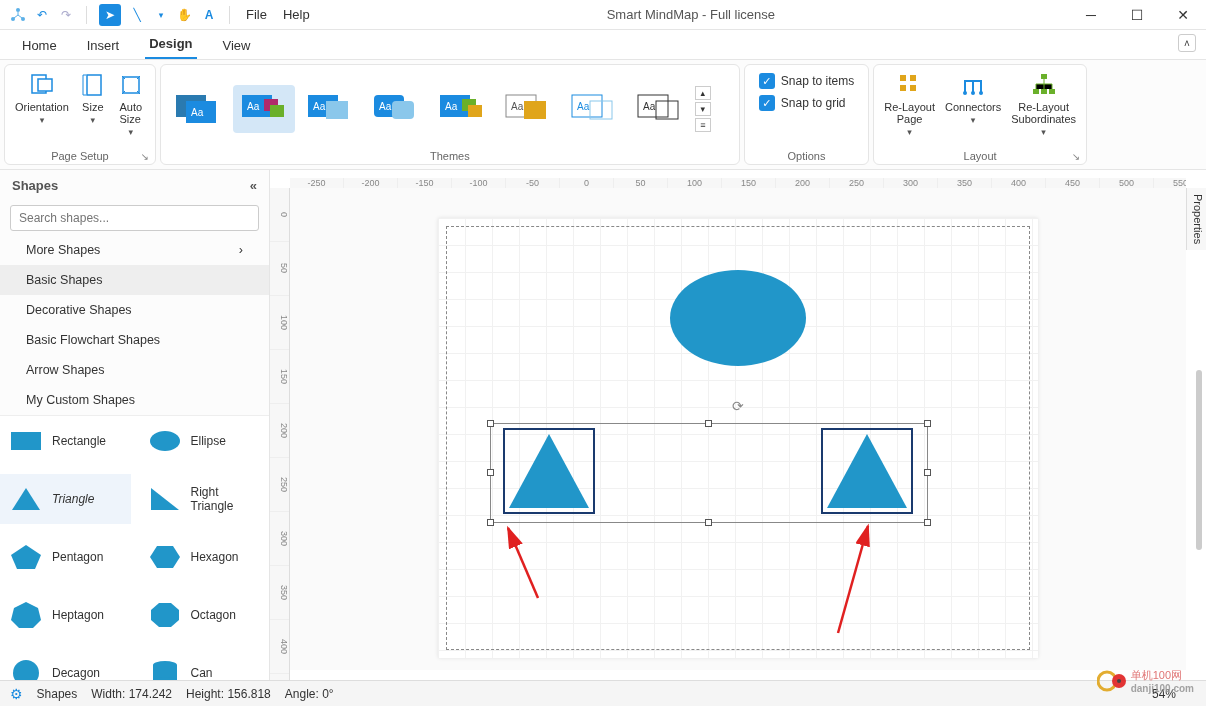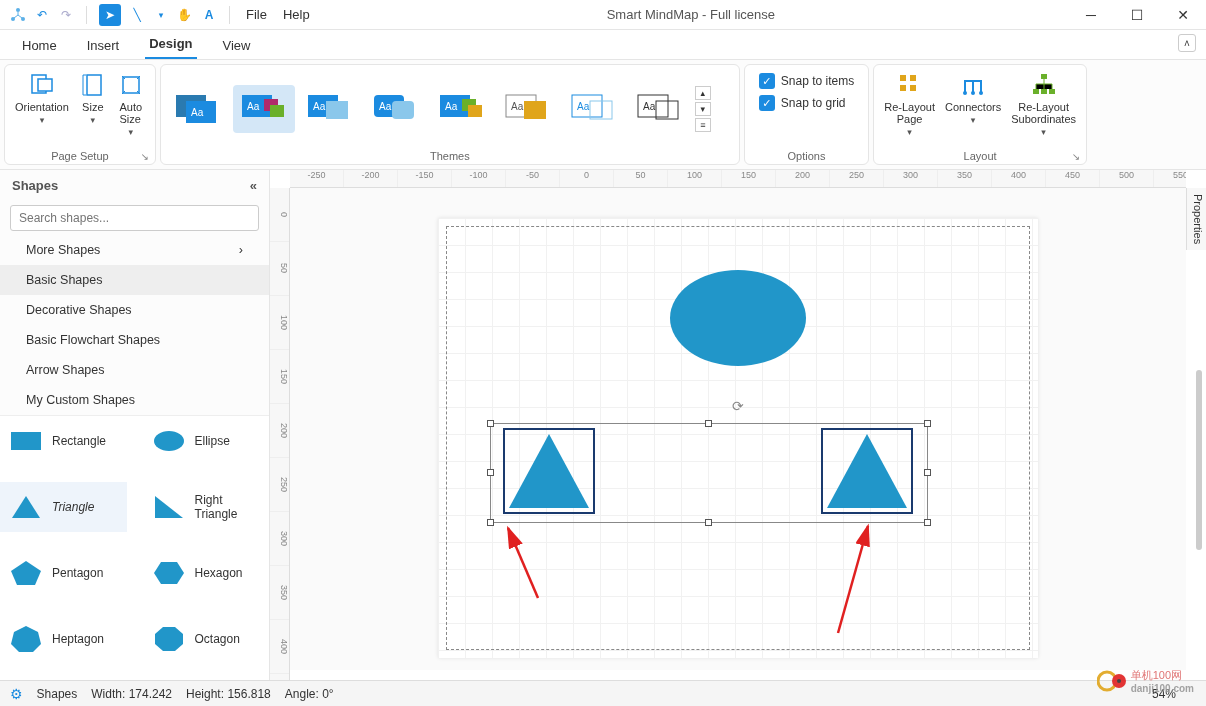--- a/index.html
+++ b/index.html
@@ -44,27 +44,27 @@
 
 .main { display: flex; height: 510px; }
 .sidebar { width: 270px; border-right: 1px solid #e5e5e5; display: flex; flex-direction: column; background: #fcfcfc; }
 .side-hdr { display: flex; align-items: center; justify-content: space-between; padding: 8px 12px; font-size: 13px; color: #555; font-weight:600;}
 .side-search { margin: 4px 10px; }
 .side-search input { width: 100%; padding: 5px 8px; border: 1px solid #ccc; border-radius: 3px; font-size: 12px; }
 .side-list { font-size: 12.5px; }
 .side-item { padding: 8px 26px; cursor: pointer; display:flex; justify-content:space-between; align-items:center;}
 .side-item.sel { background: #eee; }
 
-.shape-grid { flex:1; overflow-y:auto; display:grid; grid-template-columns: 1fr 1fr; gap:16px; background:#fff; border-top:1px solid #eee;}
+.shape-grid { flex:1; overflow-y:auto; display:grid; grid-template-columns: 1fr 1fr; gap:8px; background:#fff; border-top:1px solid #eee;}
 .shape-cell { display:flex; align-items:center; gap:8px; padding:10px 8px; font-size:12px; cursor:pointer;}
 .shape-cell.sel { background:#eef4fb;font-style:italic; }
 .shape-cell svg { width:36px; height:30px; flex-shrink:0;}
 
 .canvas-wrap { flex: 1; position: relative; background: #fff; }
-.ruler-h { position:absolute; left:20px; right:20px; top:0; height:18px; background:#f7f7f7; border-bottom:1px solid #ddd; font-size:9px; color:#888; display:flex; overflow:hidden;}
+.ruler-h { position:absolute; left:20px; right:20px; top:8px; height:18px; background:#f7f7f7; border-bottom:1px solid #ddd; font-size:9px; color:#888; display:flex; overflow:hidden;}
 .ruler-h div { width:54px; text-align:center; flex-shrink:0; border-right:1px solid #eee;}
 .ruler-v { position:absolute; left:0; top:18px; bottom:0; width:20px; background:#f7f7f7; border-right:1px solid #ddd; font-size:9px; color:#888; display:flex; flex-direction:column; overflow:hidden;}
 .ruler-v div { height:54px; writing-mode:vertical-rl; text-align:center; flex-shrink:0; border-bottom:1px solid #eee;}
 .canvas { position:absolute; left:20px; top:18px; right:20px; bottom:10px; background:#fafafa; overflow:hidden;}
 .page { position:absolute; left:148px; top:30px; width:600px; height:440px; background:#fff; box-shadow: 0 0 4px rgba(0,0,0,0.1);
   background-image: linear-gradient(#f1f1f1 1px, transparent 1px), linear-gradient(90deg, #f1f1f1 1px, transparent 1px);
   background-size: 27px 27px;
 }
 .sel-outer { position:absolute; border:1px dashed #888; }
 .sel-inner { position:absolute; border:1px solid #555; }

